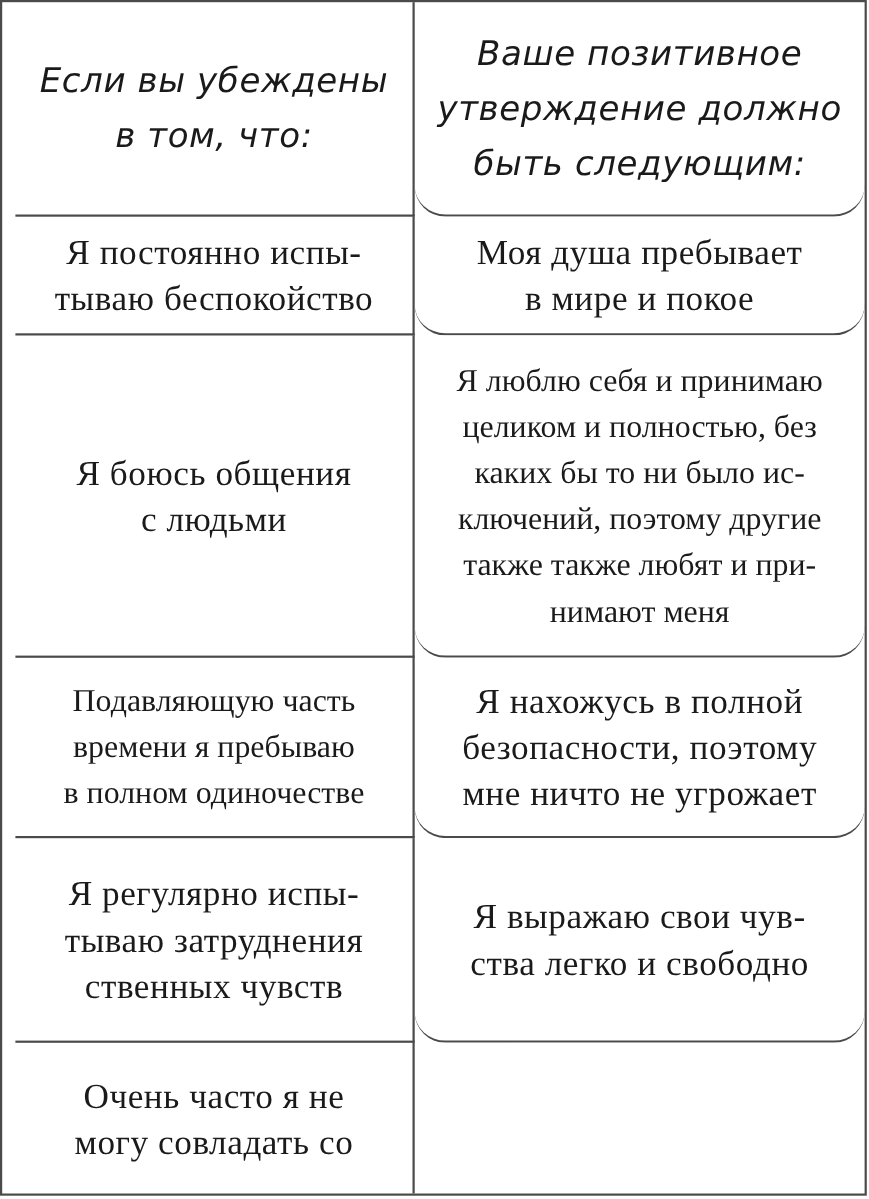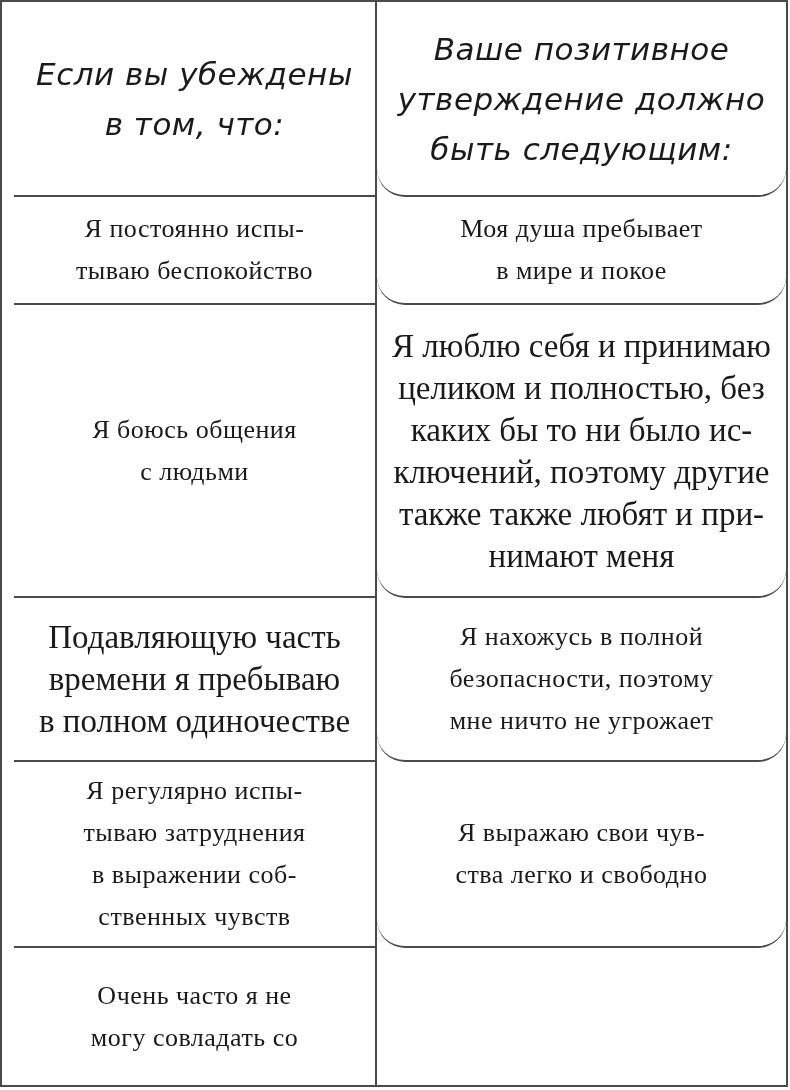--- a/index.html
+++ b/index.html
@@ -28,25 +28,25 @@
   .cell.last { border-bottom: none; }
   .head {
     font-family: "DejaVu Sans", sans-serif;
     font-style: italic;
     font-size: 31px;
     line-height: 50px;
     letter-spacing: 0.5px;
   }
   .body {
     font-family: "Liberation Serif", serif;
-    font-size: 26px;
+    font-size: 32px;
     line-height: 42px;
     letter-spacing: 0.5px;
   }
-  .body.tight { font-size: 33px; line-height: 42px; letter-spacing: 0; }
+  .body.tight { font-size: 29px; line-height: 42px; letter-spacing: 0; }
   .line { display: block; white-space: nowrap; }
 </style>
 </head>
 <body>
 
 <div class="table">
 
   <div class="cell head">
     <div>
       <span class="line">Если вы убеждены</span>
@@ -103,21 +103,20 @@
       <span class="line">Я нахожусь в полной</span>
       <span class="line">безопасности, поэтому</span>
       <span class="line">мне ничто не угрожает</span>
     </div>
   </div>
 
   <div class="cell body">
     <div>
       <span class="line">Я регулярно испы-</span>
       <span class="line">тываю затруднения</span>
-      <span class="line">в выражении соб-</span>
       <span class="line">ственных чувств</span>
     </div>
   </div>
   <div class="cell body right">
     <div>
       <span class="line">Я выражаю свои чув-</span>
       <span class="line">ства легко и свободно</span>
     </div>
   </div>
 

